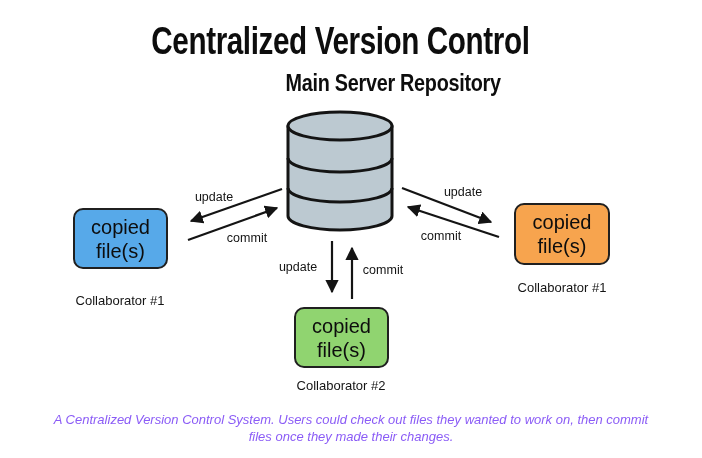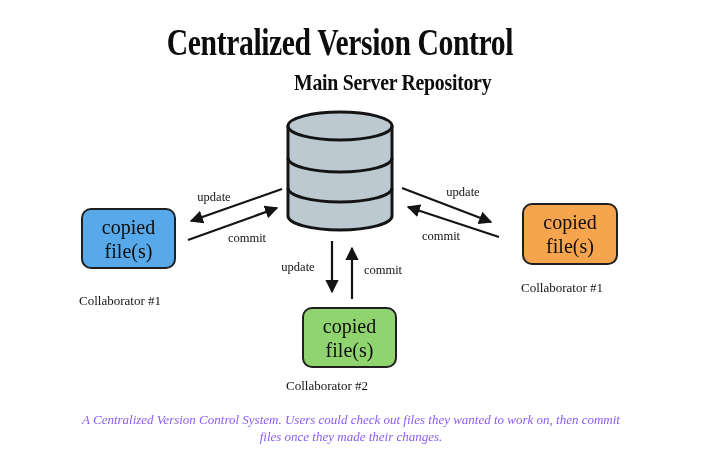--- a/index.html
+++ b/index.html
@@ -2,21 +2,21 @@
 <html><head>
 <meta charset="utf-8">
 <style>
   html, body { margin: 0; padding: 0; background: #ffffff; }
   .stage {
     position: relative;
     width: 675px;
     height: 458px;
     background: #ffffff;
     overflow: hidden;
-    font-family: Liberation Serif, serif;
+    font-family: Liberation Sans, sans-serif;
     color: #111;
     padding-left: 28px;
   }
   .abs { position: absolute; }
 
   .title-wrap {
     left: 0; top: 20px; width: 680px;
     text-align: center;
   }
   .title-inner {
@@ -51,35 +51,34 @@
     border-radius: 10px;
     display: flex;
     flex-direction: column;
     align-items: center;
     justify-content: center;
     box-sizing: border-box;
     line-height: 1.2;
     font-size: 20px;
     color: #0d0d0d;
     text-align: center;
-    margin-left: 8px;
   }
   .box-1 { left: 73px;  top: 208px; width: 95px; height: 61px; }
   .box-2 { left: 294px; top: 307px; width: 95px; height: 61px; }
   .box-3 { left: 514px; top: 203px; width: 96px; height: 62px; }
 
   .collab-label {
     position: absolute;
     transform: translateX(-50%);
     font-size: 13px;
     color: #141414;
     white-space: nowrap;
   }
   .cl-1 { left: 120px; top: 293px; }
-  .cl-2 { left: 327px; top: 378px; }
+  .cl-2 { left: 341px; top: 378px; }
   .cl-3 { left: 562px; top: 280px; }
 
   .arrow-label {
     position: absolute;
     transform: translate(-50%, -50%);
     font-size: 12.5px;
     color: #141414;
     white-space: nowrap;
   }
   .al-left-update   { left: 214px; top: 197px; }

